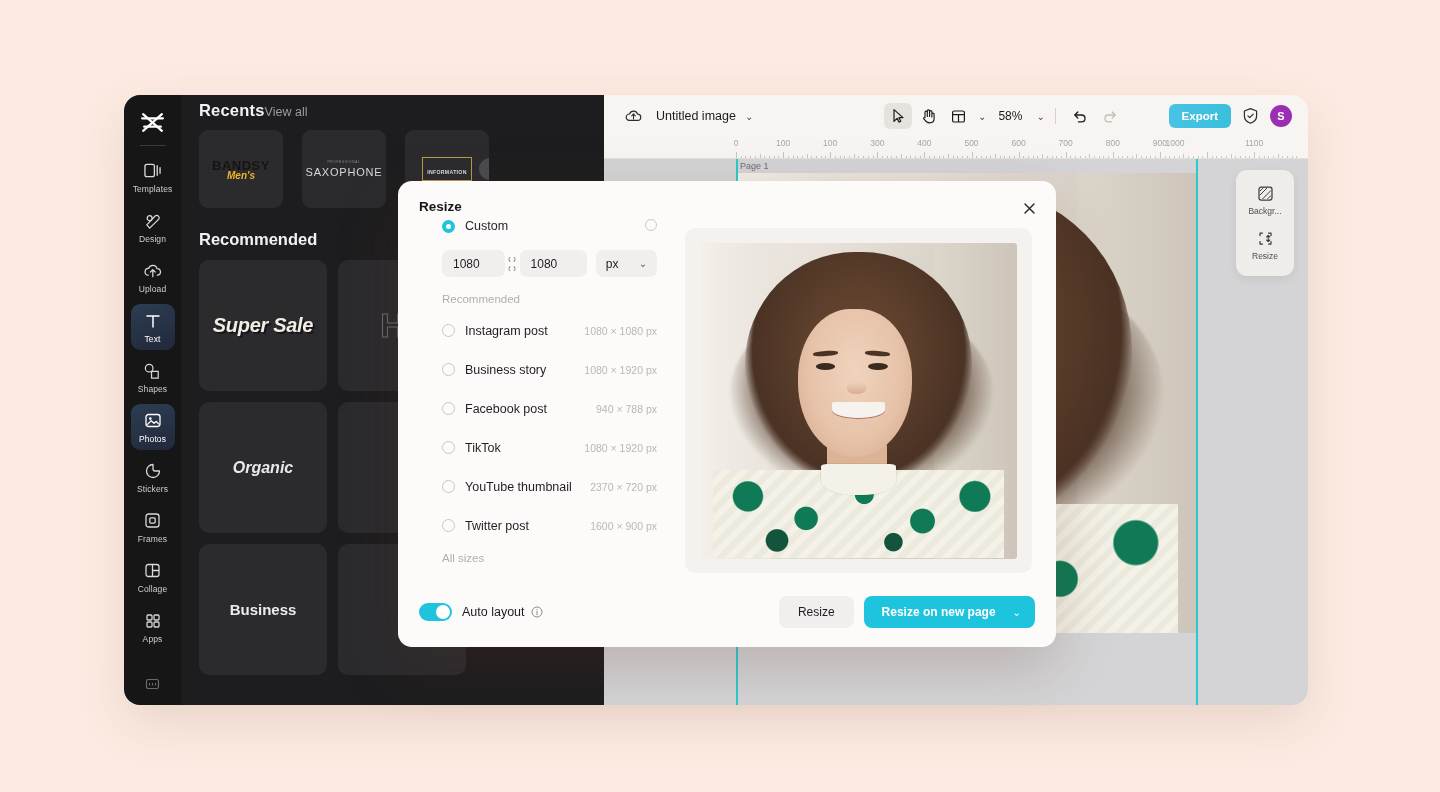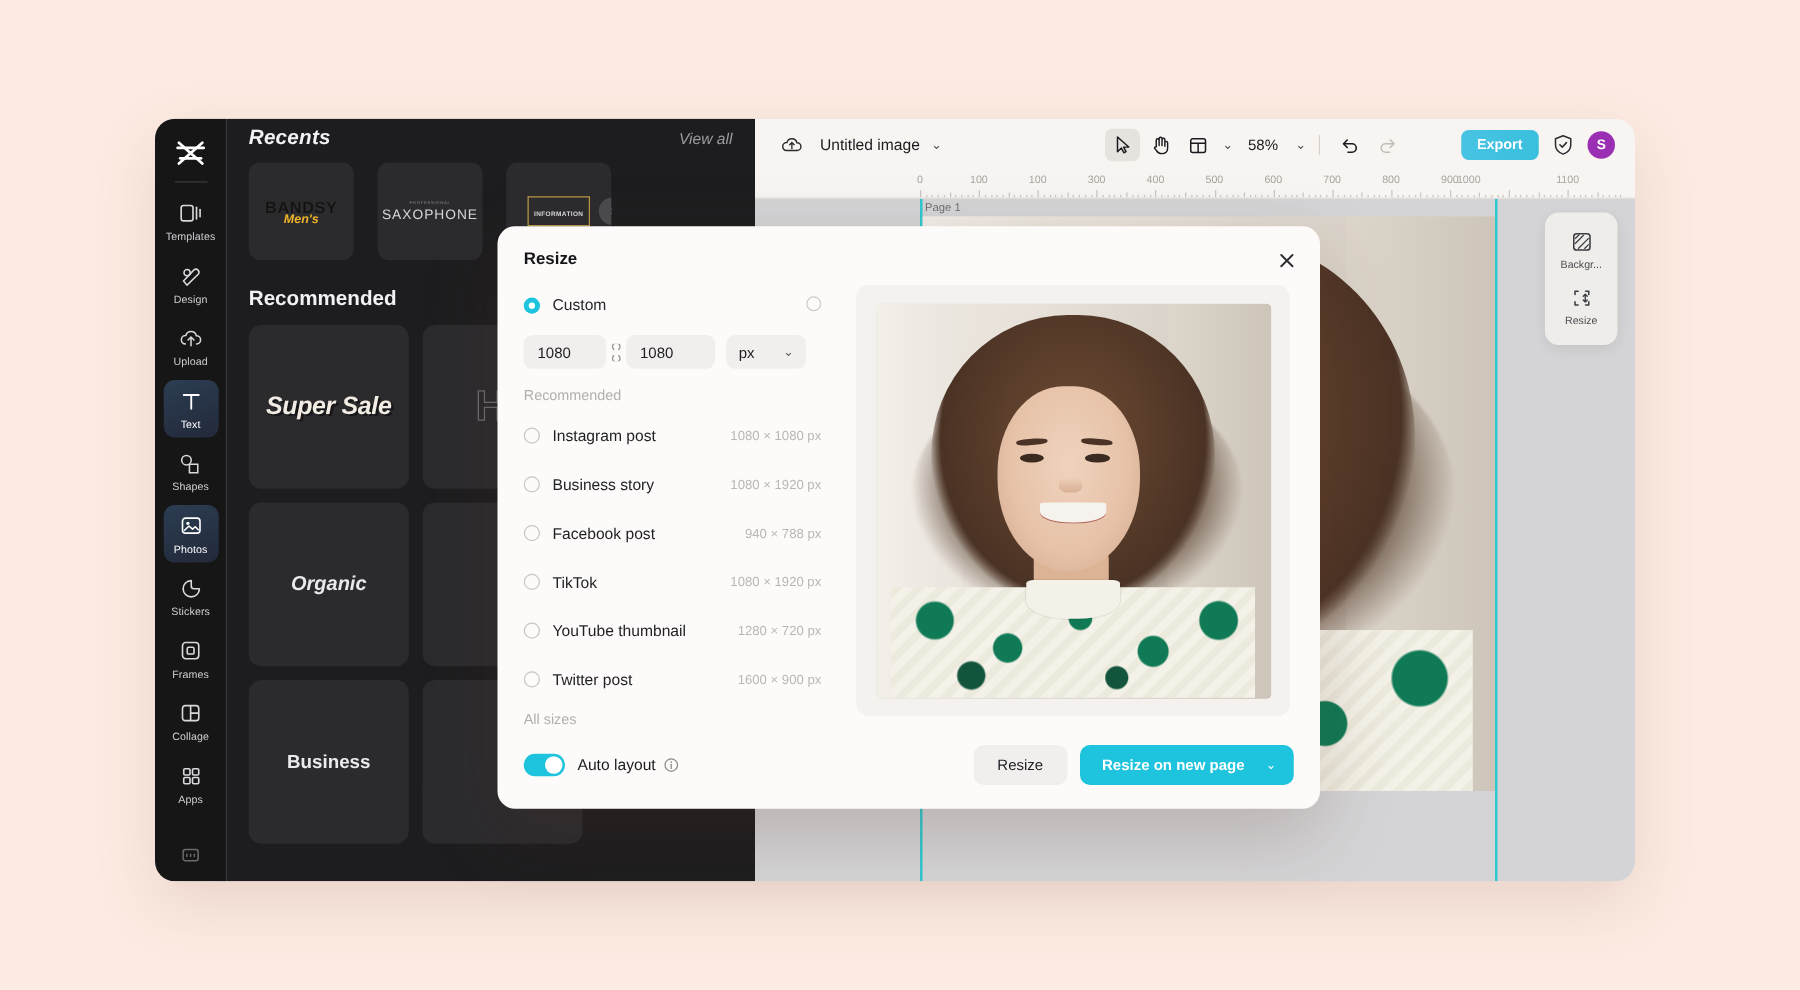--- a/index.html
+++ b/index.html
@@ -52,23 +52,22 @@
   
   #panel {
     position: absolute; left: 57px; top: 0;
     width: 423px; height: 100%;
     background: #1d1d1f;
     overflow: hidden;
     z-index: 5;
     padding: 0 18px;
   }
   .panel-head {
-    display:flex; align-items:baseline; justify-content:space-between;
+    display:flex; align-items:baseline; justify-content:flex-start;
     padding-top: 6px;
-    font-style: italic;
   }
   .panel-title { color: #f2f2f4; font-size: 16.5px; font-weight: bold; letter-spacing:.2px;}
   .panel-viewall { color: #9a9aa0; font-size: 12.5px; cursor:pointer;}
   .recents-row { display: flex; gap: 19px; margin-top: 10px; }
   .recent-card {
     width: 84px; height: 78px; border-radius: 9px;
     background: #2b2b2e;
     display:flex; align-items:center; justify-content:center;
     position: relative; overflow:hidden;
   }
@@ -226,21 +225,21 @@
   #modal {
     position:absolute; left:398px; top:181px;
     width:658px; height:466px;
     background:#fdfbf9; border-radius:14px;
     box-shadow: 0 20px 60px rgba(90,50,35,.22);
     pointer-events:auto;
   }
   .m-title { position:absolute; left:21px; top:18px; font-size:13.5px; font-weight:bold; color:#15151a;}
   .m-close { position:absolute; right:18px; top:18px; width:18px;height:18px;
     display:flex;align-items:center;justify-content:center;cursor:pointer;color:#2b2b30;font-size:14px;}
-  .m-left { position:absolute; left:0; top:56px; width:280px; }
+  .m-left { position:absolute; left:0; top:38px; width:280px;padding-left:23px; }
   .m-radio-row { display:flex; align-items:center; padding:0 21px; }
   .rad { width:13px;height:13px;border-radius:50%;border:1.5px solid #c9c6c3; display:inline-block; flex:none;}
   .rad.on { border:none; background:#1ec3dd; position:relative; }
   .rad.on::after { content:''; position:absolute; left:4px; top:4px; width:5px;height:5px;border-radius:50%;background:#fff; }
   .m-custom-tx { font-size:12.5px; color:#27272c; margin-left:10px; }
   .m-refresh { position:absolute; right:21px; top:0; width:12px;height:12px;border-radius:50%;
     border:1.3px solid #cdcac7; }
   .m-inputs { display:flex; align-items:center; gap:0; padding:0 21px; margin-top:17px; }
   .m-inp {
     width:66px; height:27px; background:#f1efed; border-radius:7px;
@@ -762,21 +761,21 @@
           <span class="m-li-dim">940 × 788 px</span>
         </div>
         <div class="m-li">
           <span class="rad"></span>
           <span class="m-li-lab">TikTok</span>
           <span class="m-li-dim">1080 × 1920 px</span>
         </div>
         <div class="m-li">
           <span class="rad"></span>
           <span class="m-li-lab">YouTube thumbnail</span>
-          <span class="m-li-dim">1280 × 720 px</span>
+          <span class="m-li-dim">2370 × 720 px</span>
         </div>
         <div class="m-li">
           <span class="rad"></span>
           <span class="m-li-lab">Twitter post</span>
           <span class="m-li-dim">1600 × 900 px</span>
         </div>
       </div>
 
       <div class="m-allsizes">All sizes</div>
     </div>

